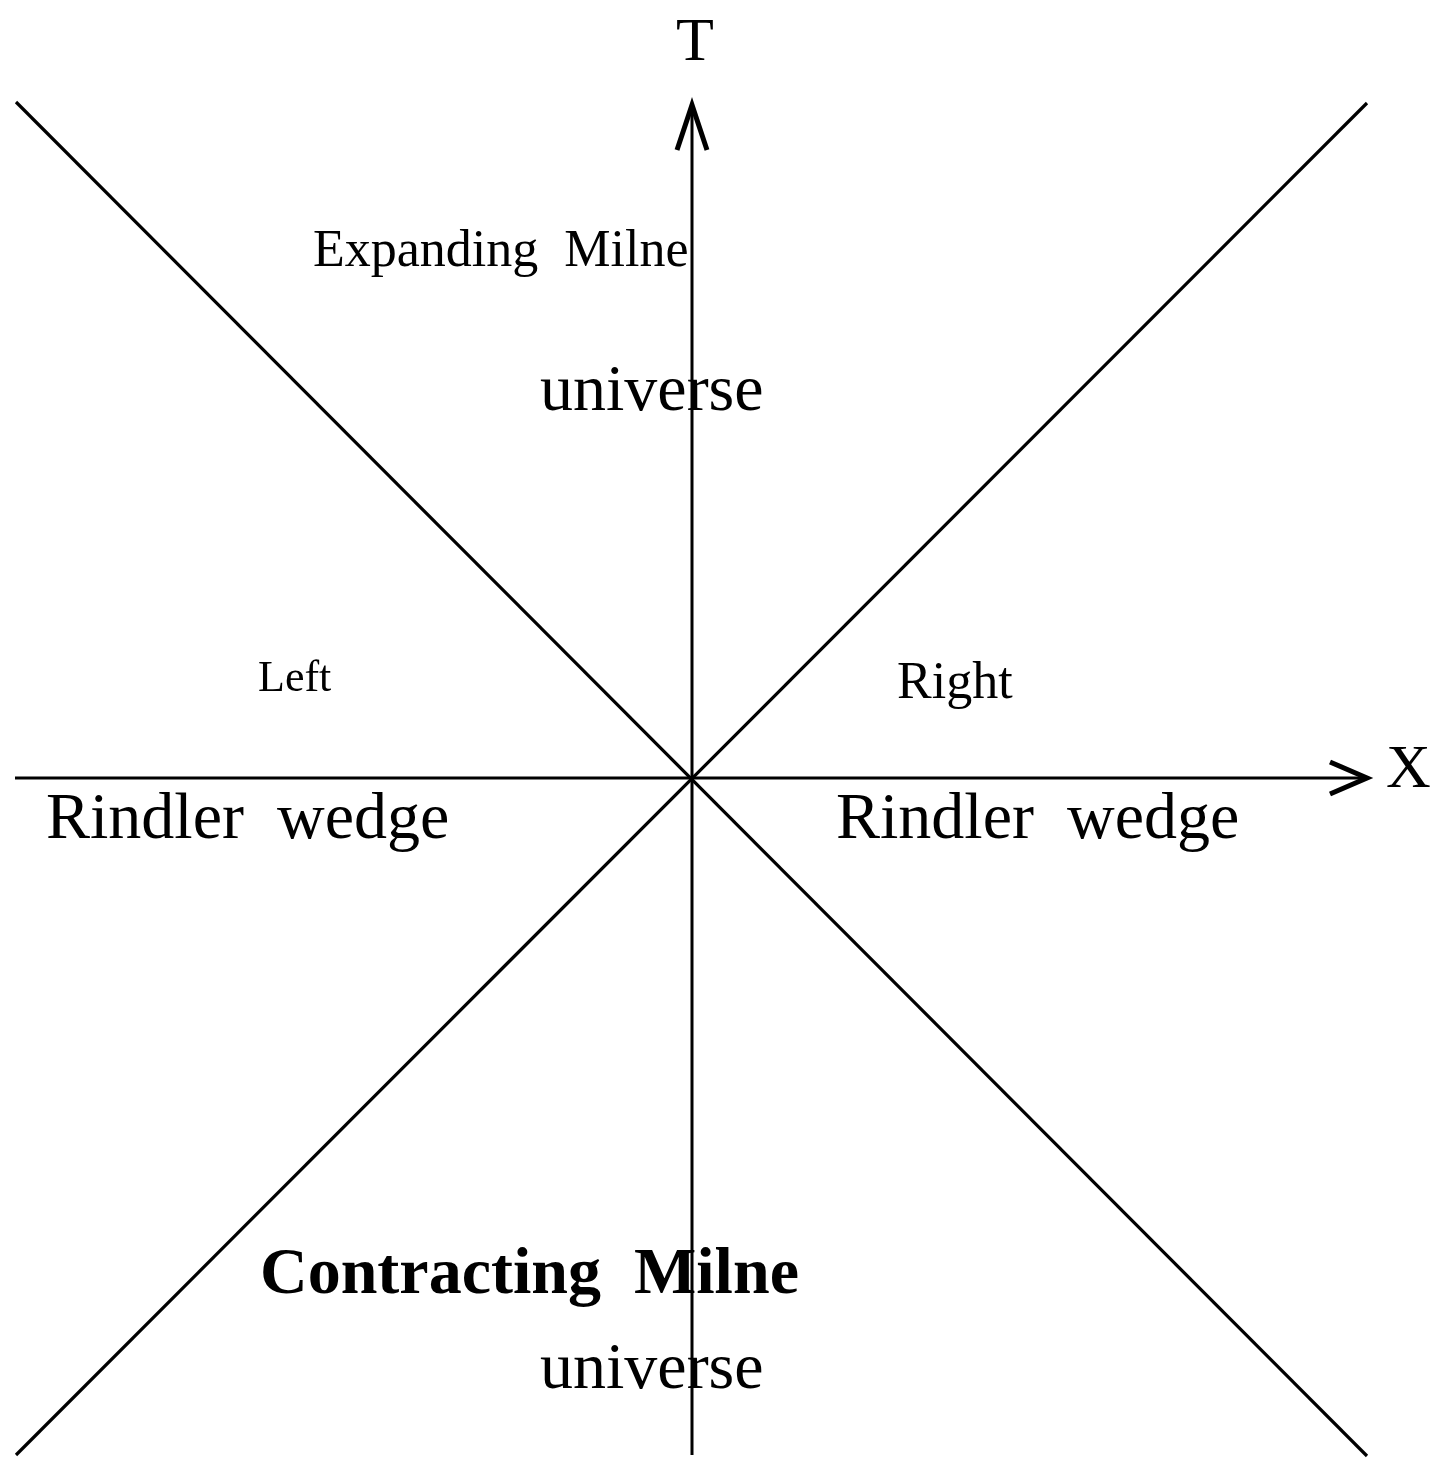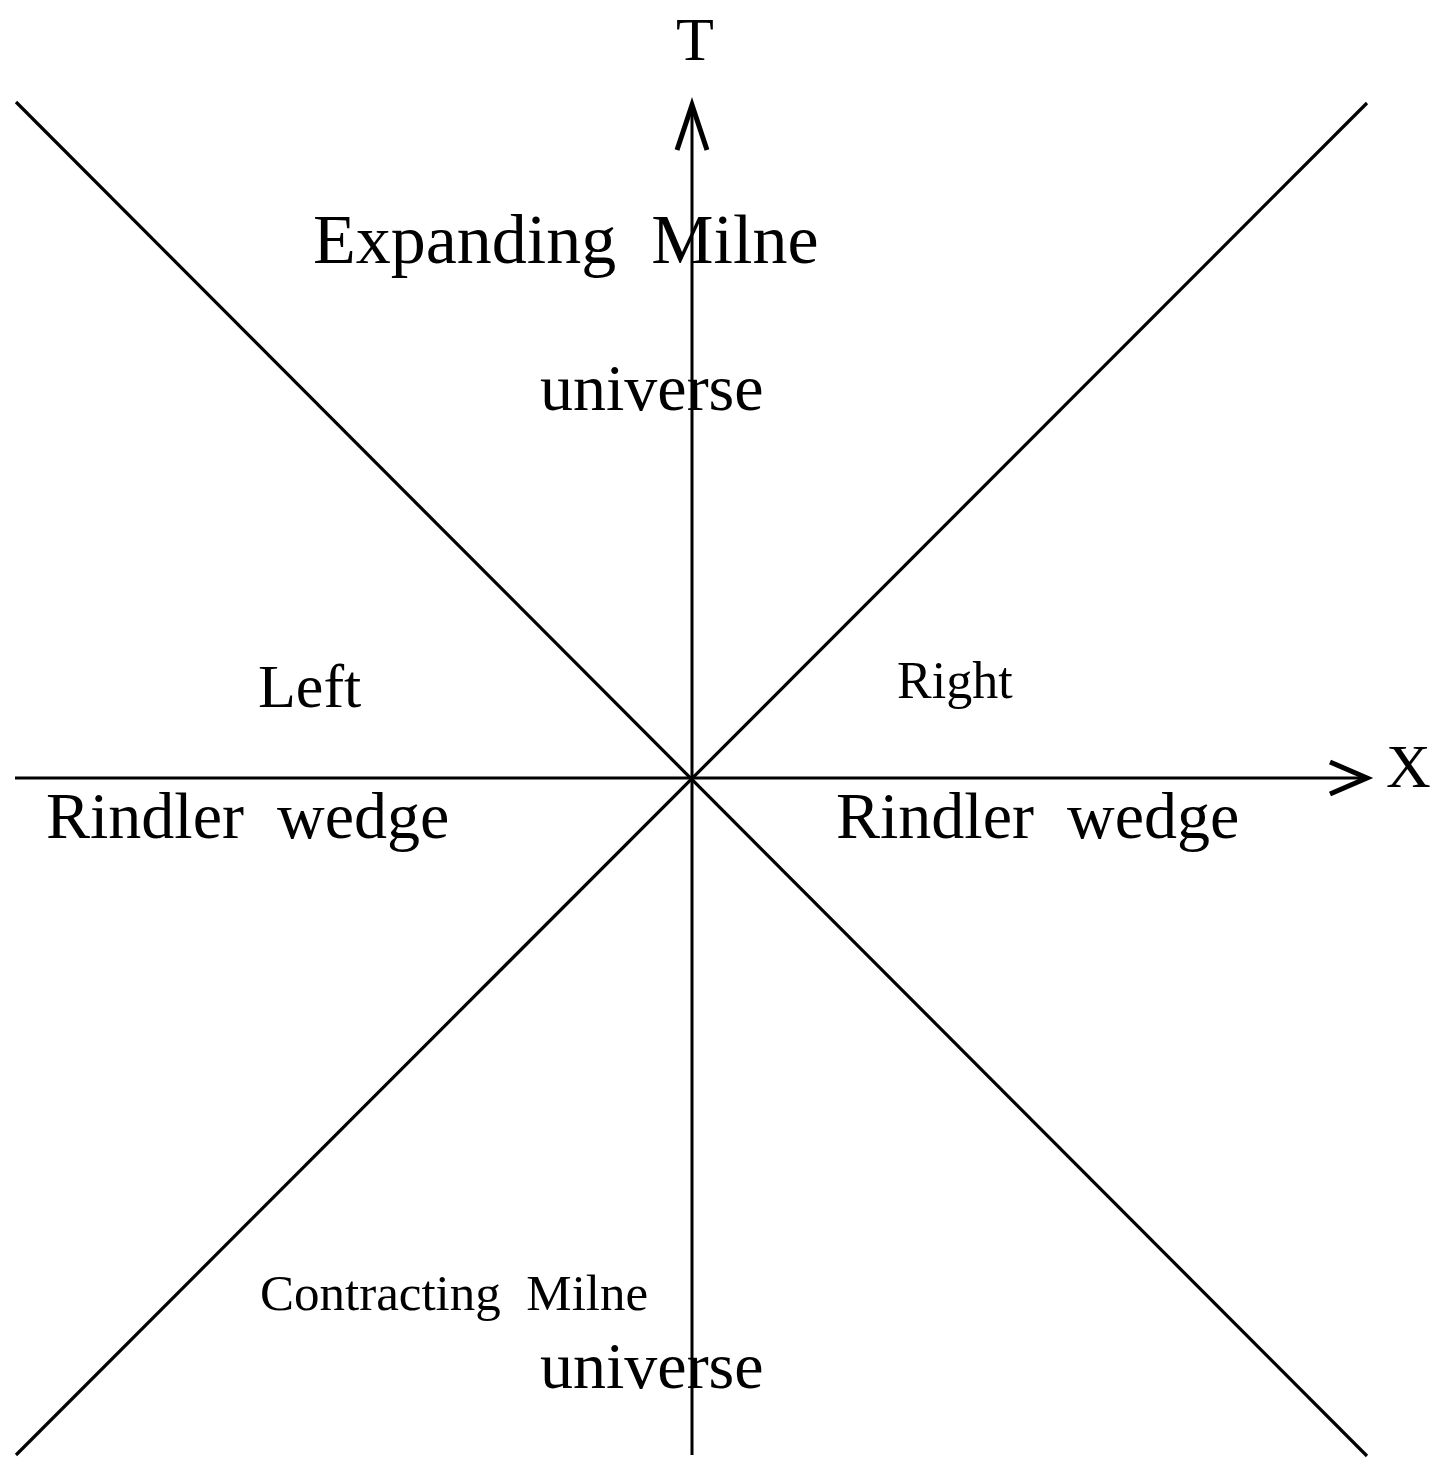--- a/index.html
+++ b/index.html
@@ -49,35 +49,35 @@
   }
   #axis-label-x {
     left: 1386px;
     top: 735px;
     font-size: 62px;
   }
 
   
   #label-expanding-milne {
     left: 313px;
-    top: 205px;
-    font-size: 70px;
+    top: 223px;
+    font-size: 52px;
     letter-spacing: 0px;
   }
   #label-expanding-universe {
     left: 540px;
     top: 355px;
     font-size: 66px;
   }
 
   
   #label-left {
     left: 258px;
     top: 655px;
-    font-size: 62px;
+    font-size: 44px;
   }
   #label-left-rindler-wedge {
     left: 46px;
     top: 783px;
     font-size: 66px;
   }
 
   
   #label-right {
     left: 897px;
@@ -86,22 +86,23 @@
   }
   #label-right-rindler-wedge {
     left: 836px;
     top: 783px;
     font-size: 66px;
   }
 
   
   #label-contracting-milne {
     left: 260px;
-    top: 1268px;
-    font-size: 51px;
+    top: 1238px;
+    font-size: 66px;
+    font-weight: bold;
   }
   #label-contracting-universe {
     left: 540px;
     top: 1333px;
     font-size: 66px;
   }
 </style>
 </head>
 <body>
 

